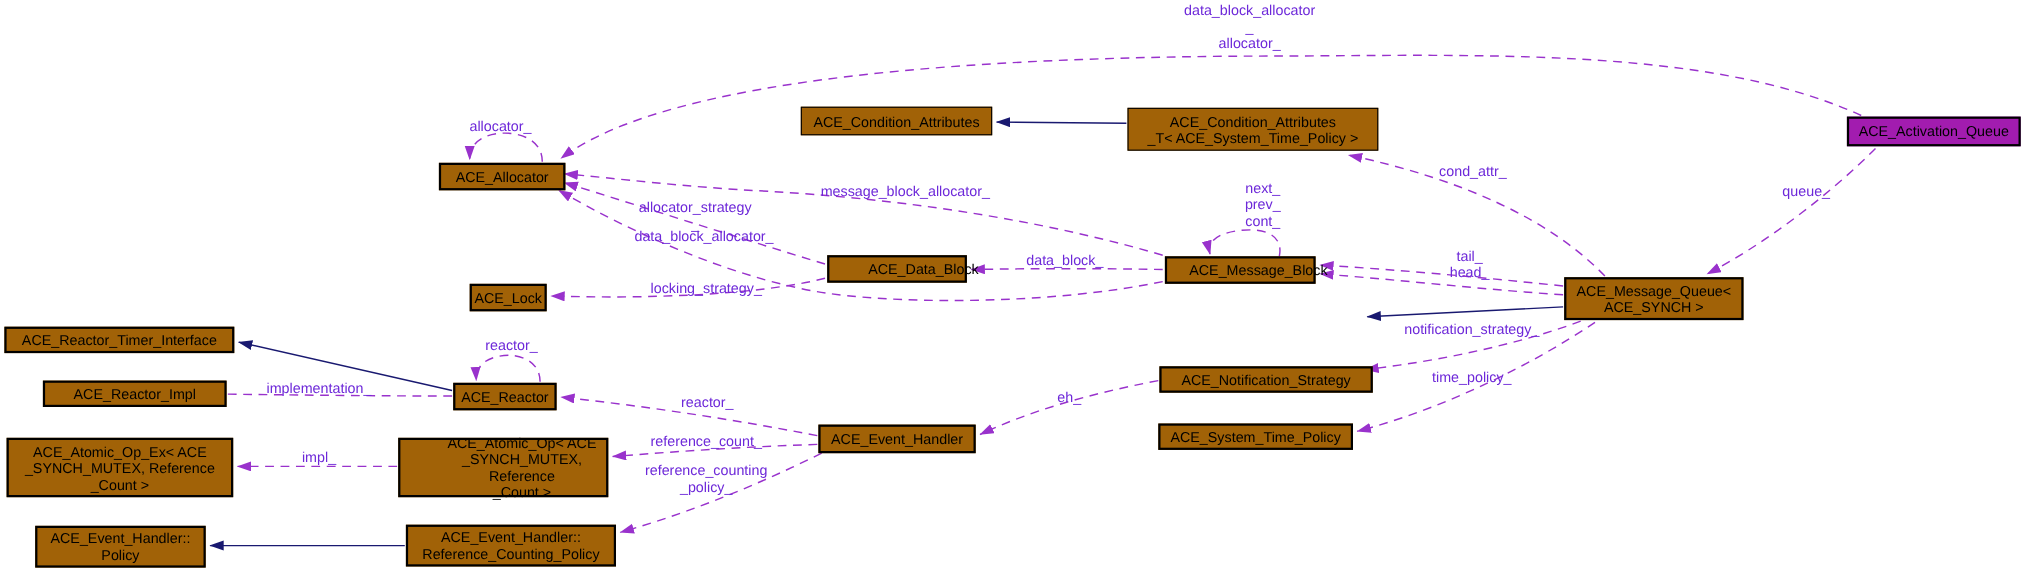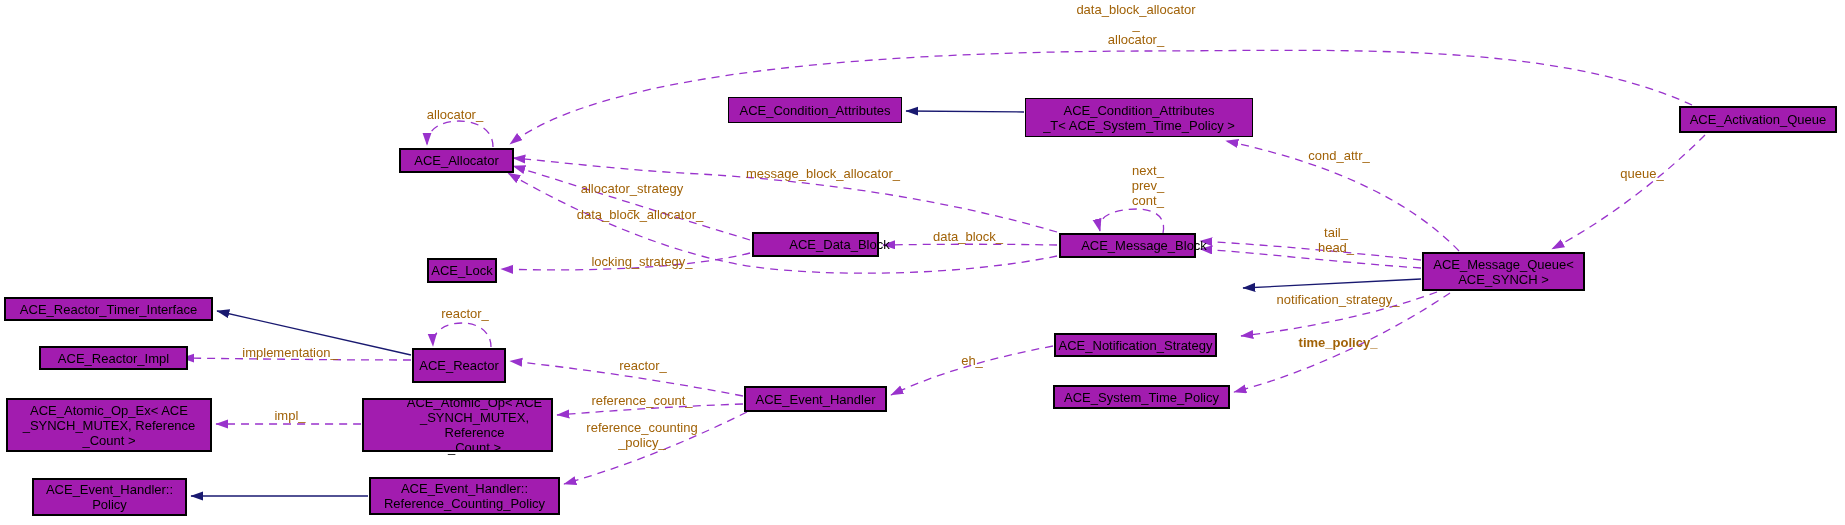--- a/index.html
+++ b/index.html
@@ -2,29 +2,29 @@
 <html><head>
 <meta charset="utf-8">
 <style>
   html,body{margin:0;padding:0;background:#fff;}
   .canvas{
     position:relative;width:1845px;height:525px;background:#fff;
     font-family:"Liberation Sans", sans-serif;overflow:hidden;
   }
   .edges{position:absolute;left:0;top:0;}
   .node{
-    position:absolute;box-sizing:border-box;background:#a21caf;border:2px solid #000;
+    position:absolute;box-sizing:border-box;background:#a16207;border:2px solid #000;
     display:flex;align-items:center;justify-content:center;text-align:center;
     font-size:13px;line-height:15px;color:#000;white-space:pre-line;
   }
   .node.thin{border-width:1px;}
   .node.highlight{background:#a21caf;}
   .elabel{
     position:absolute;transform:translateX(-50%);
-    font-size:13px;line-height:15px;color:#a16207;text-align:center;white-space:pre-line;
+    font-size:13px;line-height:15px;color:#6d28d9;text-align:center;white-space:pre-line;
   }
 </style>
 </head>
 <body>
 
 <div class="canvas">
 
   <svg class="edges" width="1845" height="525" viewBox="0 0 1845 525">
     <defs>
       <marker id="arrow-purple" markerWidth="11" markerHeight="8" refX="9.5" refY="3.5" orient="auto">
@@ -70,25 +70,25 @@
   <div class="node highlight" style="left:1679px;top:106px;width:158px;height:27px;">ACE_Activation_Queue</div>
   <div class="node thin" style="left:728px;top:97px;width:174px;height:26px;">ACE_Condition_Attributes</div>
   <div class="node thin" style="left:1025px;top:98px;width:228px;height:39px;">ACE_Condition_Attributes
 _T&lt; ACE_System_Time_Policy &gt;</div>
   <div class="node" style="left:399px;top:148px;width:115px;height:25px;">ACE_Allocator</div>
   <div class="node" style="left:752px;top:232px;width:127px;height:25px;padding-left:48px;">ACE_Data_Block</div>
   <div class="node" style="left:1059px;top:233px;width:137px;height:25px;padding-left:33px;">ACE_Message_Block</div>
   <div class="node" style="left:427px;top:258px;width:70px;height:25px;">ACE_Lock</div>
   <div class="node" style="left:1422px;top:252px;width:163px;height:39px;">ACE_Message_Queue&lt;
 ACE_SYNCH &gt;</div>
-  <div class="node" style="left:1054px;top:333px;width:163px;height:24px;">ACE_Notification_Strategy</div>
+  <div class="node" style="left:1054px;top:333px;width:194px;height:24px;">ACE_Notification_Strategy</div>
   <div class="node" style="left:4px;top:297px;width:209px;height:24px;">ACE_Reactor_Timer_Interface</div>
   <div class="node" style="left:1053px;top:385px;width:177px;height:24px;">ACE_System_Time_Policy</div>
-  <div class="node" style="left:39px;top:346px;width:149px;height:24px;">ACE_Reactor_Impl</div>
-  <div class="node" style="left:412px;top:348px;width:94px;height:35px;">ACE_Reactor</div>
+  <div class="node" style="left:39px;top:346px;width:167px;height:24px;">ACE_Reactor_Impl</div>
+  <div class="node" style="left:412px;top:348px;width:94px;height:25px;">ACE_Reactor</div>
   <div class="node" style="left:744px;top:386px;width:143px;height:26px;">ACE_Event_Handler</div>
   <div class="node" style="left:6px;top:398px;width:206px;height:54px;">ACE_Atomic_Op_Ex&lt; ACE
 _SYNCH_MUTEX, Reference
 _Count &gt;</div>
   <div class="node" style="left:362px;top:398px;width:191px;height:54px;padding-left:34px;">ACE_Atomic_Op&lt; ACE
 _SYNCH_MUTEX, Reference
 _Count &gt;</div>
   <div class="node" style="left:32px;top:478px;width:155px;height:38px;">ACE_Event_Handler::
 Policy</div>
   <div class="node" style="left:369px;top:477px;width:191px;height:38px;">ACE_Event_Handler::
@@ -105,21 +105,21 @@
   <div class="elabel" style="left:642px;top:254px;">locking_strategy_</div>
   <div class="elabel" style="left:968px;top:229px;">data_block_</div>
   <div class="elabel" style="left:1148px;top:163px;">next_
 prev_
 cont_</div>
   <div class="elabel" style="left:1339px;top:148px;">cond_attr_</div>
   <div class="elabel" style="left:1642px;top:166px;">queue_</div>
   <div class="elabel" style="left:1336px;top:225px;">tail_
 head_</div>
   <div class="elabel" style="left:1338px;top:292px;">notification_strategy_</div>
-  <div class="elabel" style="left:1338px;top:335px;font-weight:bold;">time_policy_</div>
+  <div class="elabel" style="left:1338px;top:335px;">time_policy_</div>
   <div class="elabel" style="left:972px;top:353px;">eh_</div>
   <div class="elabel" style="left:465px;top:306px;">reactor_</div>
   <div class="elabel" style="left:643px;top:358px;">reactor_</div>
   <div class="elabel" style="left:290px;top:345px;">implementation_</div>
   <div class="elabel" style="left:642px;top:393px;">reference_count_</div>
   <div class="elabel" style="left:642px;top:420px;">reference_counting
 _policy_</div>
   <div class="elabel" style="left:290px;top:408px;">impl_</div>
 
 </div>

